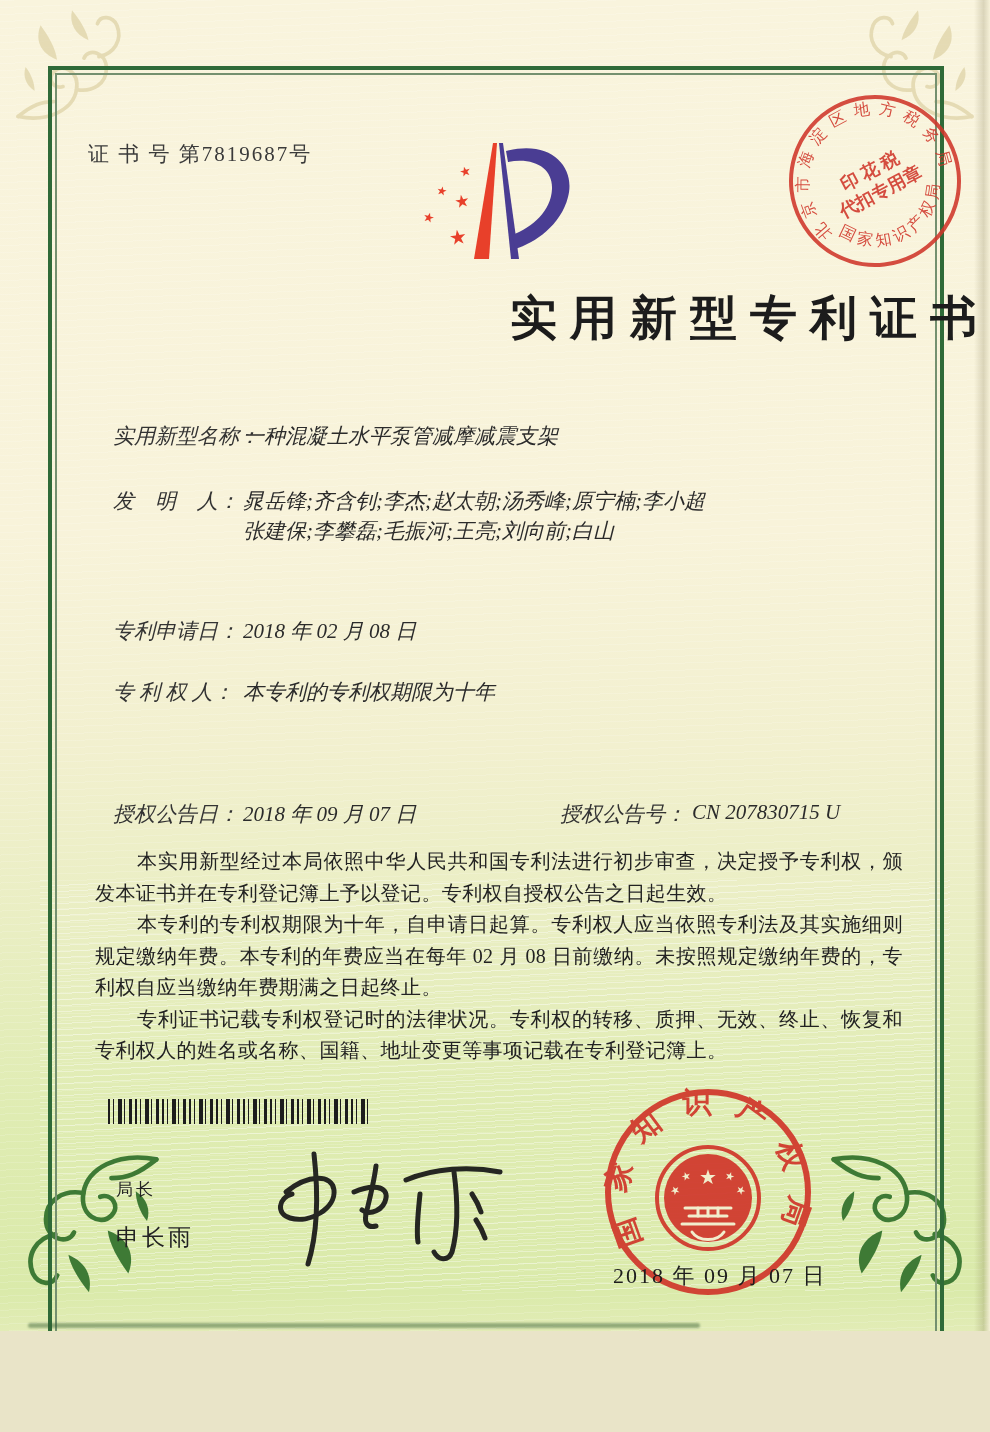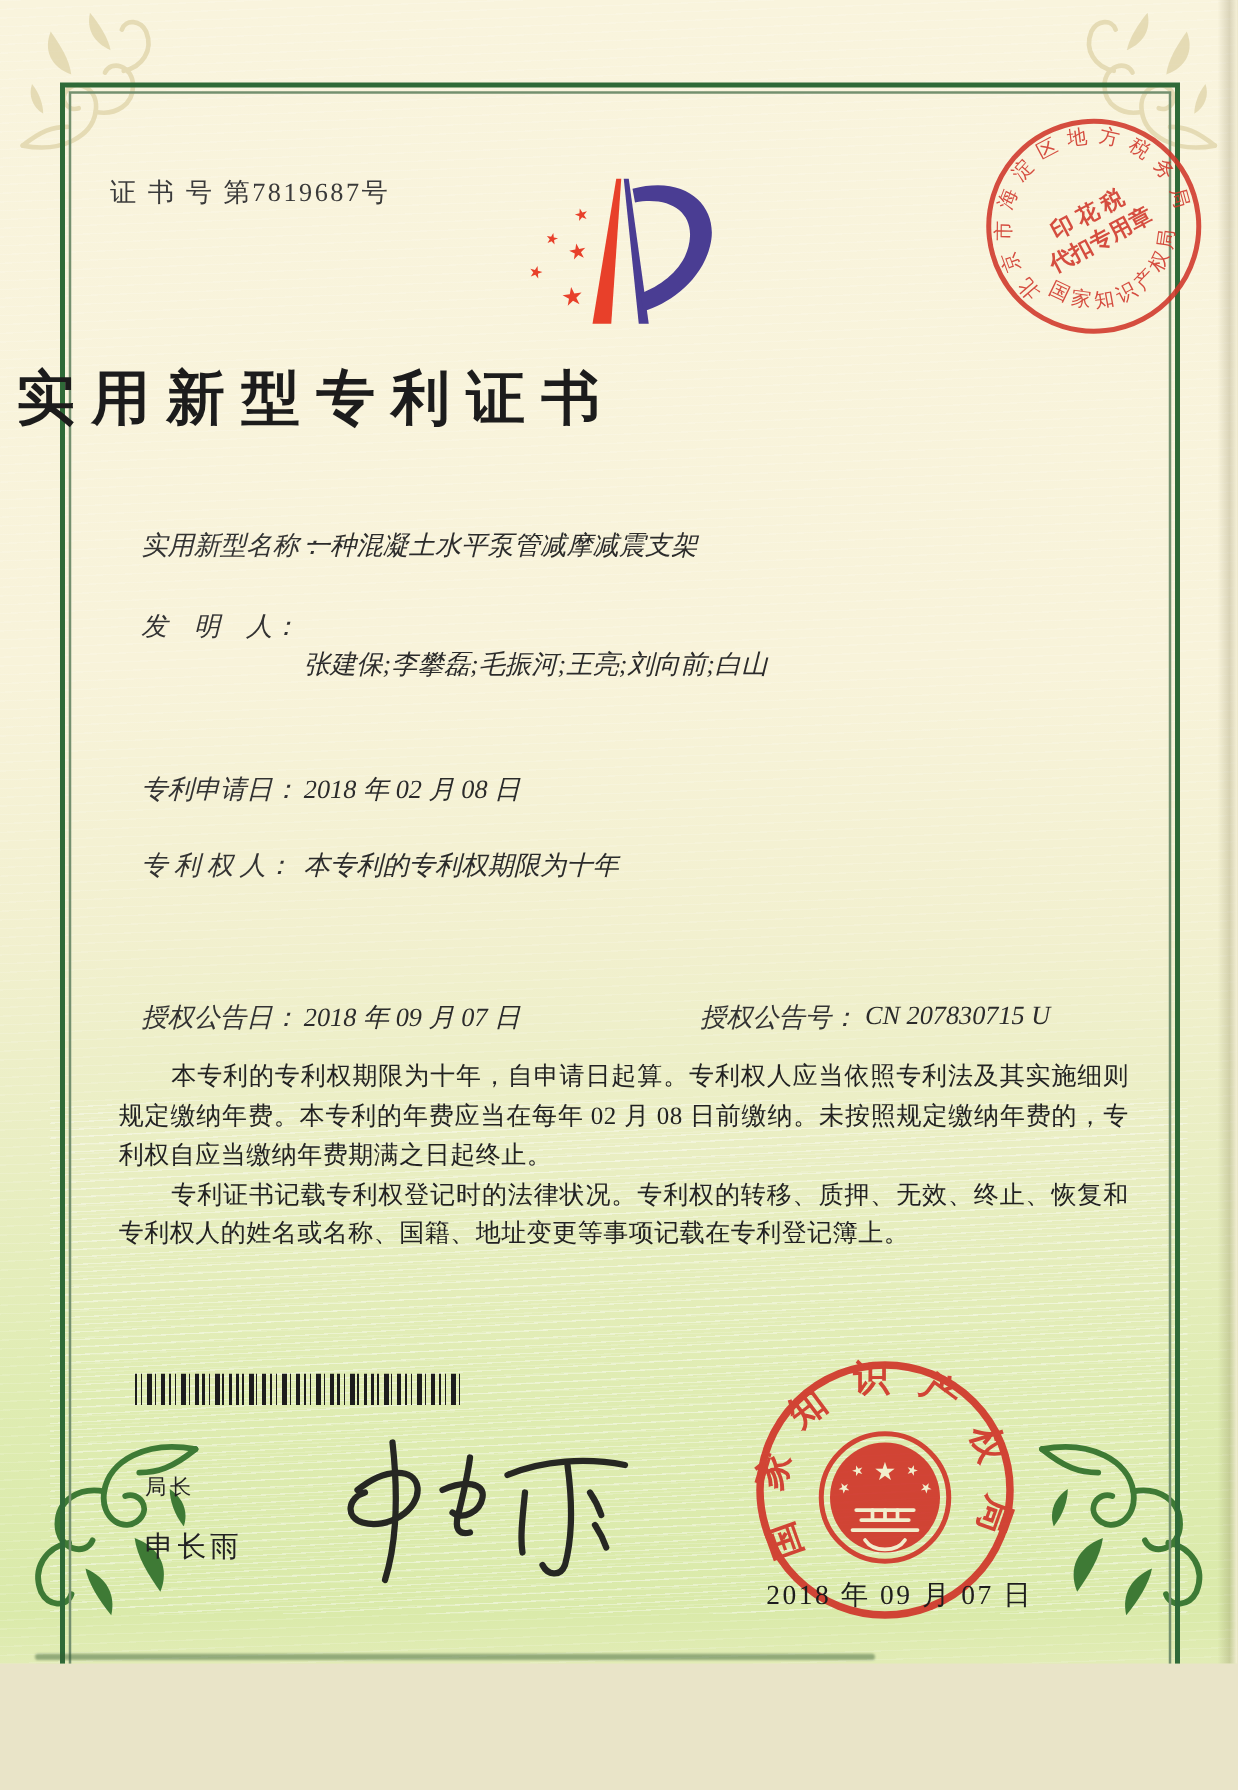--- a/index.html
+++ b/index.html
@@ -13,21 +13,21 @@
   .waves{position:absolute;left:40px;right:40px;top:880px;bottom:40px;pointer-events:none;opacity:.5;
     background:repeating-linear-gradient(177deg,rgba(255,255,255,.75) 0 1px,rgba(255,255,255,0) 1px 6px);}
   .edge-shade{position:absolute;right:0;top:0;width:16px;height:100%;pointer-events:none;
     background:linear-gradient(90deg,rgba(0,0,0,0),rgba(110,100,60,.22) 60%,rgba(245,240,215,.9));}
   .bottom-edge{position:absolute;left:28px;right:290px;bottom:3px;height:5px;border-radius:3px;
     background:rgba(52,92,48,.45);filter:blur(1px);}
   .frame{position:absolute;left:48px;top:66px;width:888px;height:1302px;border:4px solid #2f6a38;}
   .frame::before{content:"";position:absolute;inset:3px;border:2px solid #74906f;}
   
   .cert-no{position:absolute;left:88px;top:140px;font-size:21px;letter-spacing:2px;color:#3a3a3a;}
-  .title{position:absolute;left:0;top:287px;width:100%;text-align:left;font-size:47px;font-weight:bold;
+  .title{position:absolute;left:0;top:287px;width:100%;text-align:right;font-size:47px;font-weight:bold;
     letter-spacing:13px;padding-left:13px;box-sizing:border-box;color:#1c1c1c;}
   .row{position:absolute;left:0;width:100%;height:34px;font-size:21px;font-style:italic;}
   .row .lbl{position:absolute;left:113px;white-space:pre;color:#333;}
   .row .val{position:absolute;left:243px;white-space:pre;}
   .row .lbl2{position:absolute;left:560px;white-space:pre;color:#333;}
   .row .val2{position:absolute;left:692px;white-space:pre;}
   .paras{position:absolute;left:95px;top:846px;width:808px;font-size:20px;line-height:31.5px;
     text-align:justify;letter-spacing:.4px;color:#222;}
   .paras p{margin:0;text-indent:2.1em;}
   .barcode{position:absolute;left:108px;top:1099px;width:263px;height:25px;
@@ -124,20 +124,21 @@
 
   <div class="title">实用新型专利证书</div>
 
   <div class="row" style="top:422px">
     <span class="lbl">实用新型名称：</span>
     <span class="val">一种混凝土水平泵管减摩减震支架</span>
   </div>
 
   <div class="row" style="top:487px;height:64px">
     <span class="lbl">发　明　人：</span>
+    <span class="val">晁岳锋;齐含钊;李杰;赵太朝;汤秀峰;原宁楠;李小超</span>
     <span class="val" style="top:30px">张建保;李攀磊;毛振河;王亮;刘向前;白山</span>
   </div>
 
 
   <div class="row" style="top:617px">
     <span class="lbl">专利申请日：</span>
     <span class="val">2018 年 02 月 08 日</span>
   </div>
 
   <div class="row" style="top:678px">
@@ -147,20 +148,21 @@
 
 
   <div class="row" style="top:800px">
     <span class="lbl">授权公告日：</span>
     <span class="val">2018 年 09 月 07 日</span>
     <span class="lbl2">授权公告号：</span>
     <span class="val2">CN 207830715 U</span>
   </div>
 
   <div class="paras">
+    <p>本实用新型经过本局依照中华人民共和国专利法进行初步审查，决定授予专利权，颁发本证书并在专利登记簿上予以登记。专利权自授权公告之日起生效。</p>
     <p>本专利的专利权期限为十年，自申请日起算。专利权人应当依照专利法及其实施细则规定缴纳年费。本专利的年费应当在每年 02 月 08 日前缴纳。未按照规定缴纳年费的，专利权自应当缴纳年费期满之日起终止。</p>
     <p>专利证书记载专利权登记时的法律状况。专利权的转移、质押、无效、终止、恢复和专利权人的姓名或名称、国籍、地址变更等事项记载在专利登记簿上。</p>
   </div>
 
   <div class="barcode"></div>
 
   <div class="director-label">局长</div>
   <div class="director-name">申长雨</div>
 
   <svg class="signature" width="270" height="132" viewBox="0 0 270 132">

